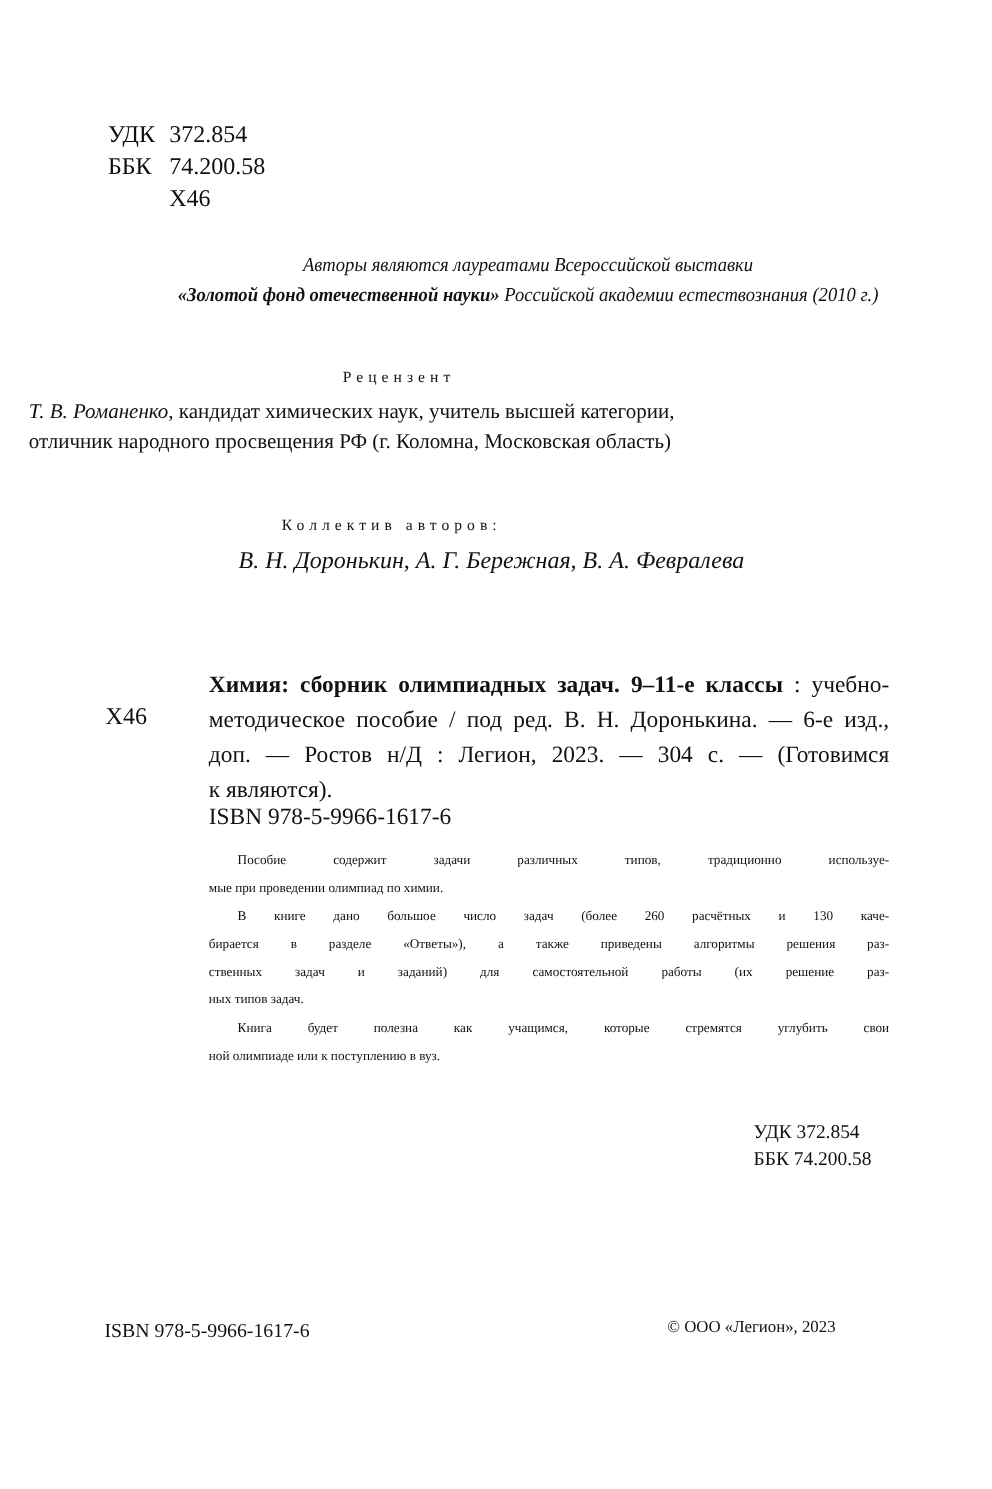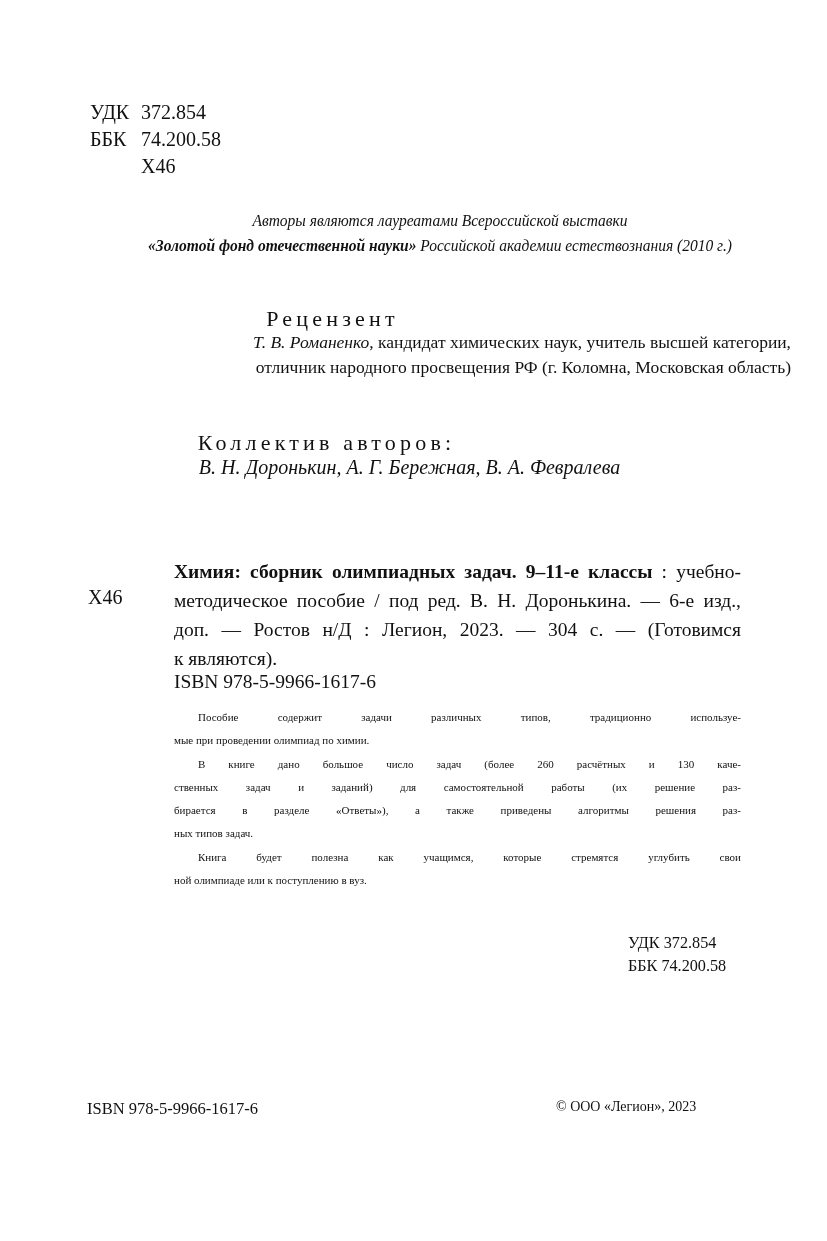--- a/index.html
+++ b/index.html
@@ -39,29 +39,29 @@
       transform: scaleX(0.94);
       transform-origin: center top;
     }
     .laureate b { font-weight: bold; }
 
     .spaced-heading {
       position: absolute;
       left: 0;
       width: 665px;
       text-align: center;
-      font-size: 22px;
+      font-size: 13px;
       letter-spacing: 4.2px;
     }
 
     .center-line {
       position: absolute;
-      left: 44px;
+      left: 24px;
       width: 747px;
-      text-align: right;
+      text-align: left;
       font-size: 17.5px;
       line-height: 25px;
       white-space: nowrap;
     }
     .center-line i { font-style: italic; }
 
     .authors-line {
       position: absolute;
       left: 40px;
       width: 787px;
@@ -176,22 +176,22 @@
   <span class="line">методическое пособие / под ред. В. Н. Доронькина. — 6-е изд.,</span>
   <span class="line">доп. — Ростов н/Д : Легион, 2023. — 304 с. — (Готовимся</span>
   <span class="line last">к являются).</span>
 </div>
 <div class="isbn-main" style="top:671px;">ISBN 978-5-9966-1617-6</div>
 
 <div class="annot" style="top:706px;">
   <span class="line indent">Пособие содержит задачи различных типов, традиционно используе-</span>
   <span class="line last">мые при проведении олимпиад по химии.</span>
   <span class="line indent">В книге дано большое число задач (более 260 расчётных и 130 каче-</span>
+  <span class="line">бирается в разделе «Ответы»), а также приведены алгоритмы решения раз-</span>
   <span class="line">ственных задач и заданий) для самостоятельной работы (их решение раз-</span>
-  <span class="line">бирается в разделе «Ответы»), а также приведены алгоритмы решения раз-</span>
   <span class="line last">ных типов задач.</span>
   <span class="line indent">Книга будет полезна как учащимся, которые стремятся углубить свои</span>
   <span class="line last">ной олимпиаде или к поступлению в вуз.</span>
 </div>
 
 <div class="udk-right" style="top:932px;">УДК 372.854</div>
 <div class="udk-right" style="top:955px;">ББК 74.200.58</div>
 
 <div class="footer-isbn">ISBN 978-5-9966-1617-6</div>
 <div class="footer-copy">© ООО «Легион», 2023</div>

